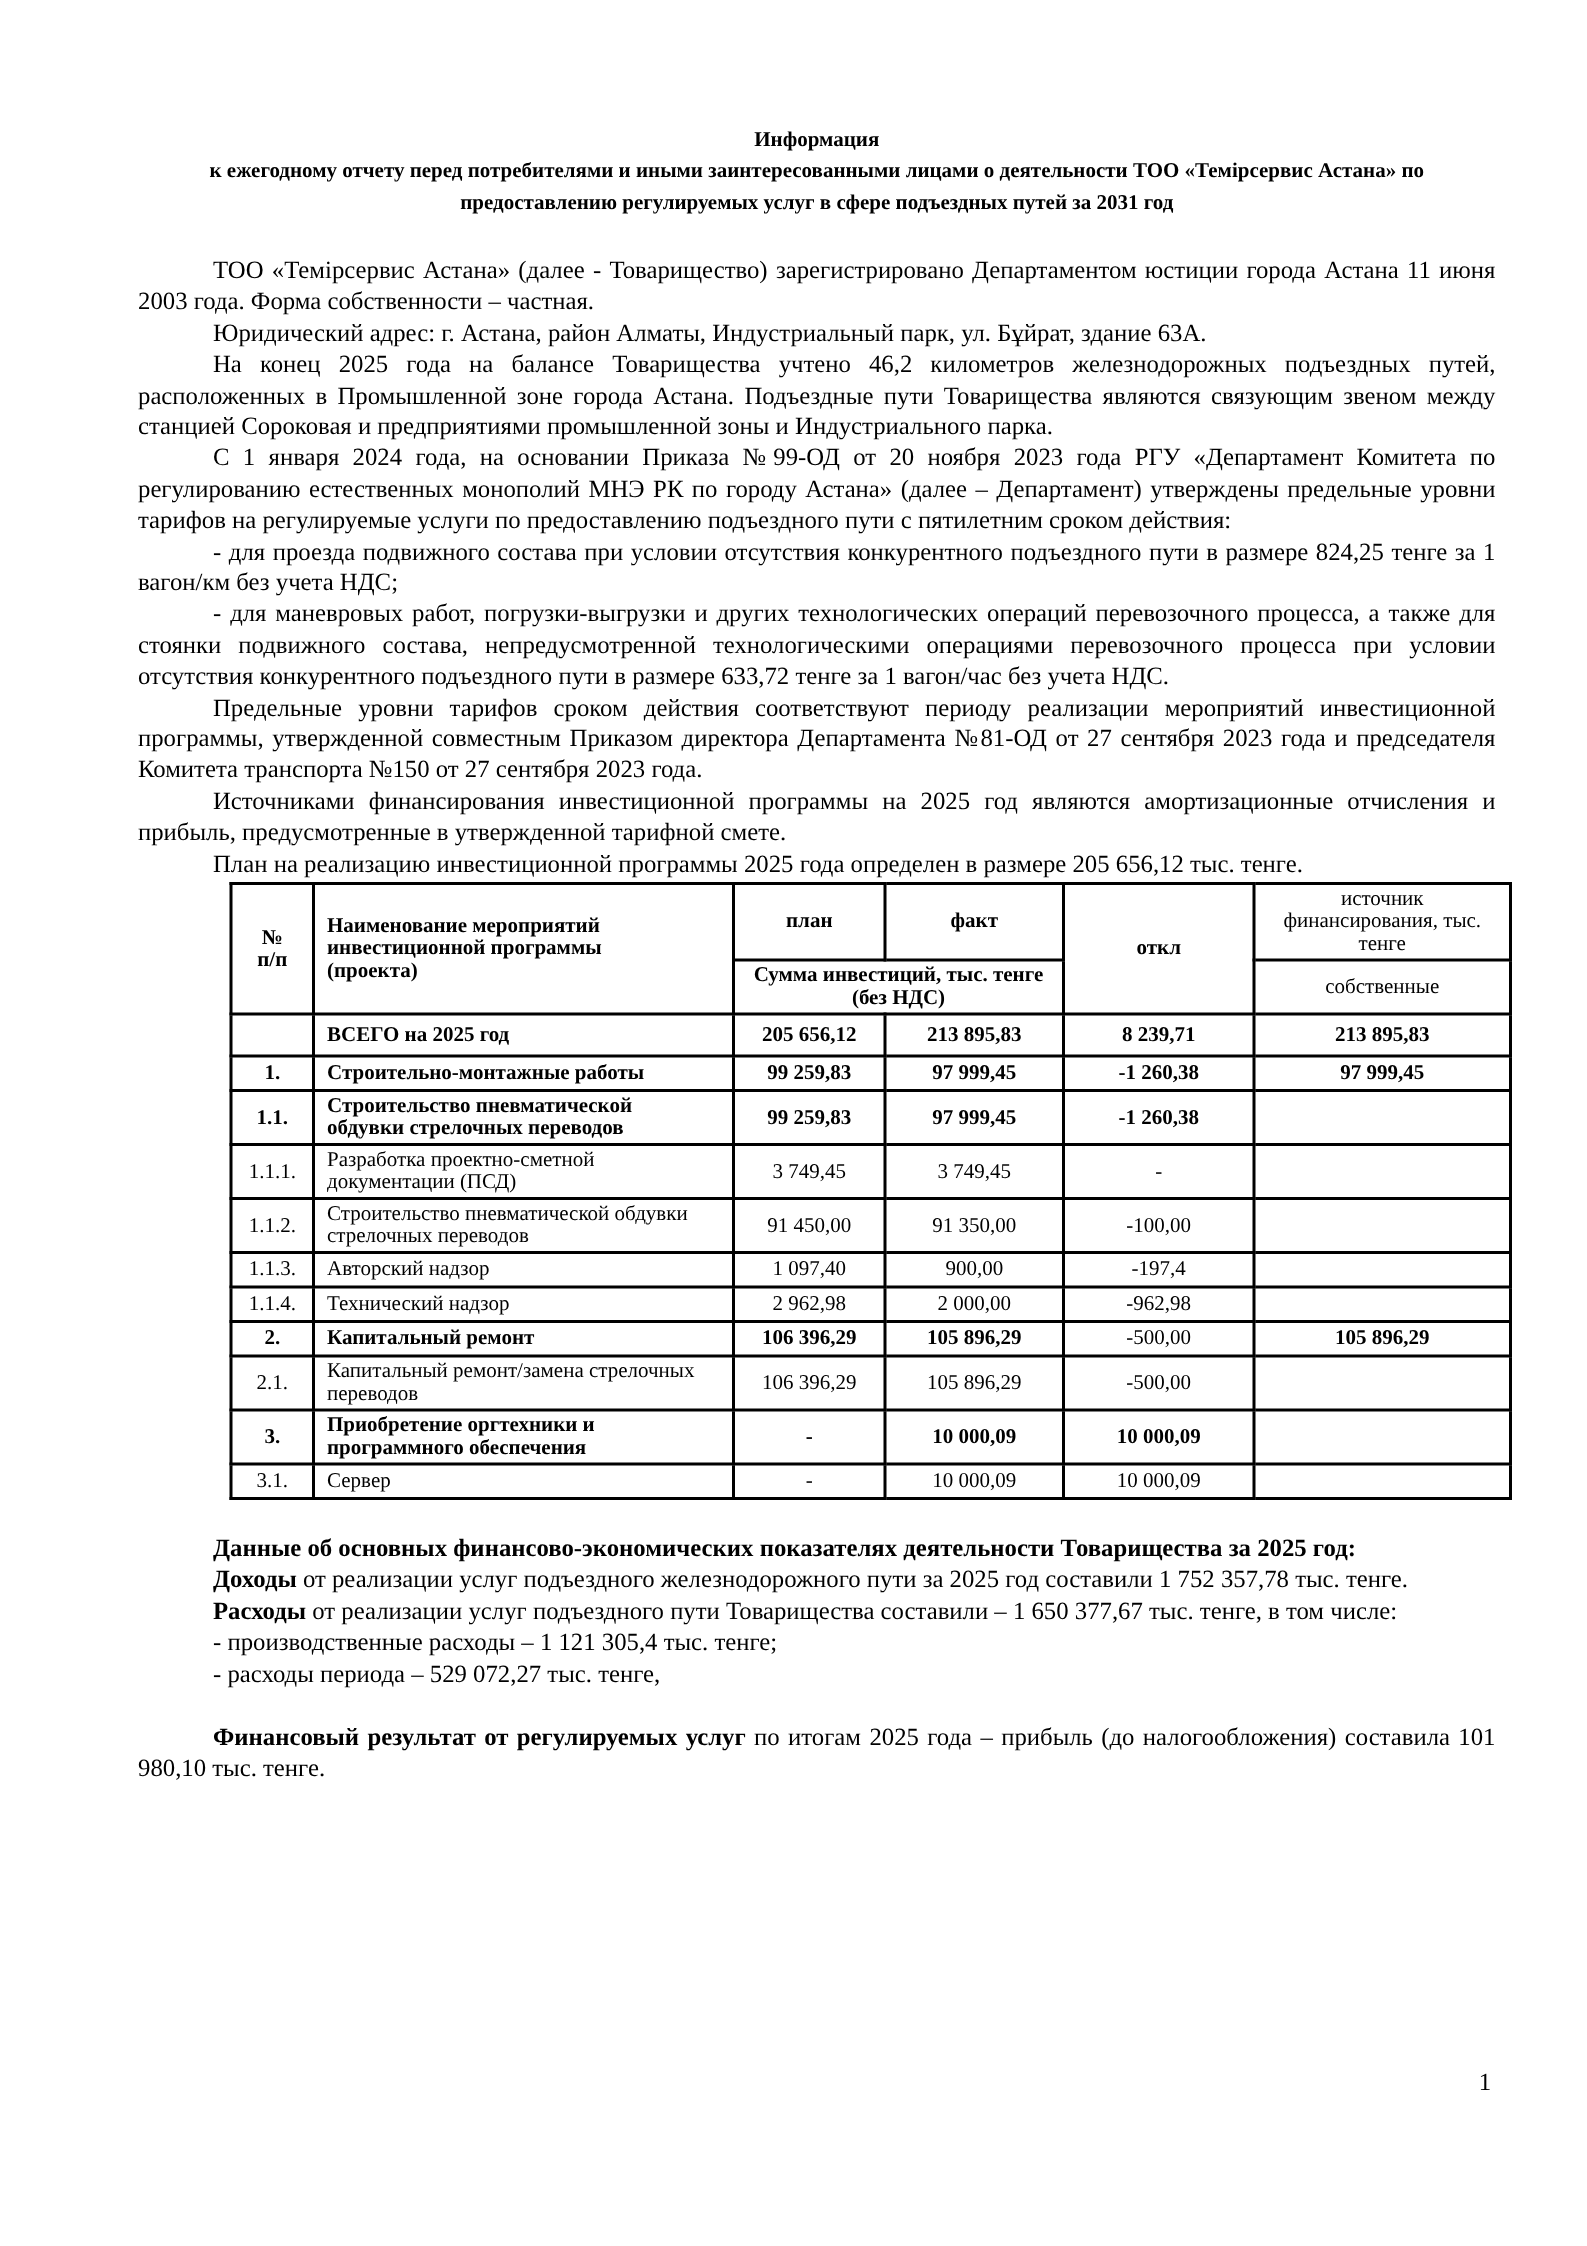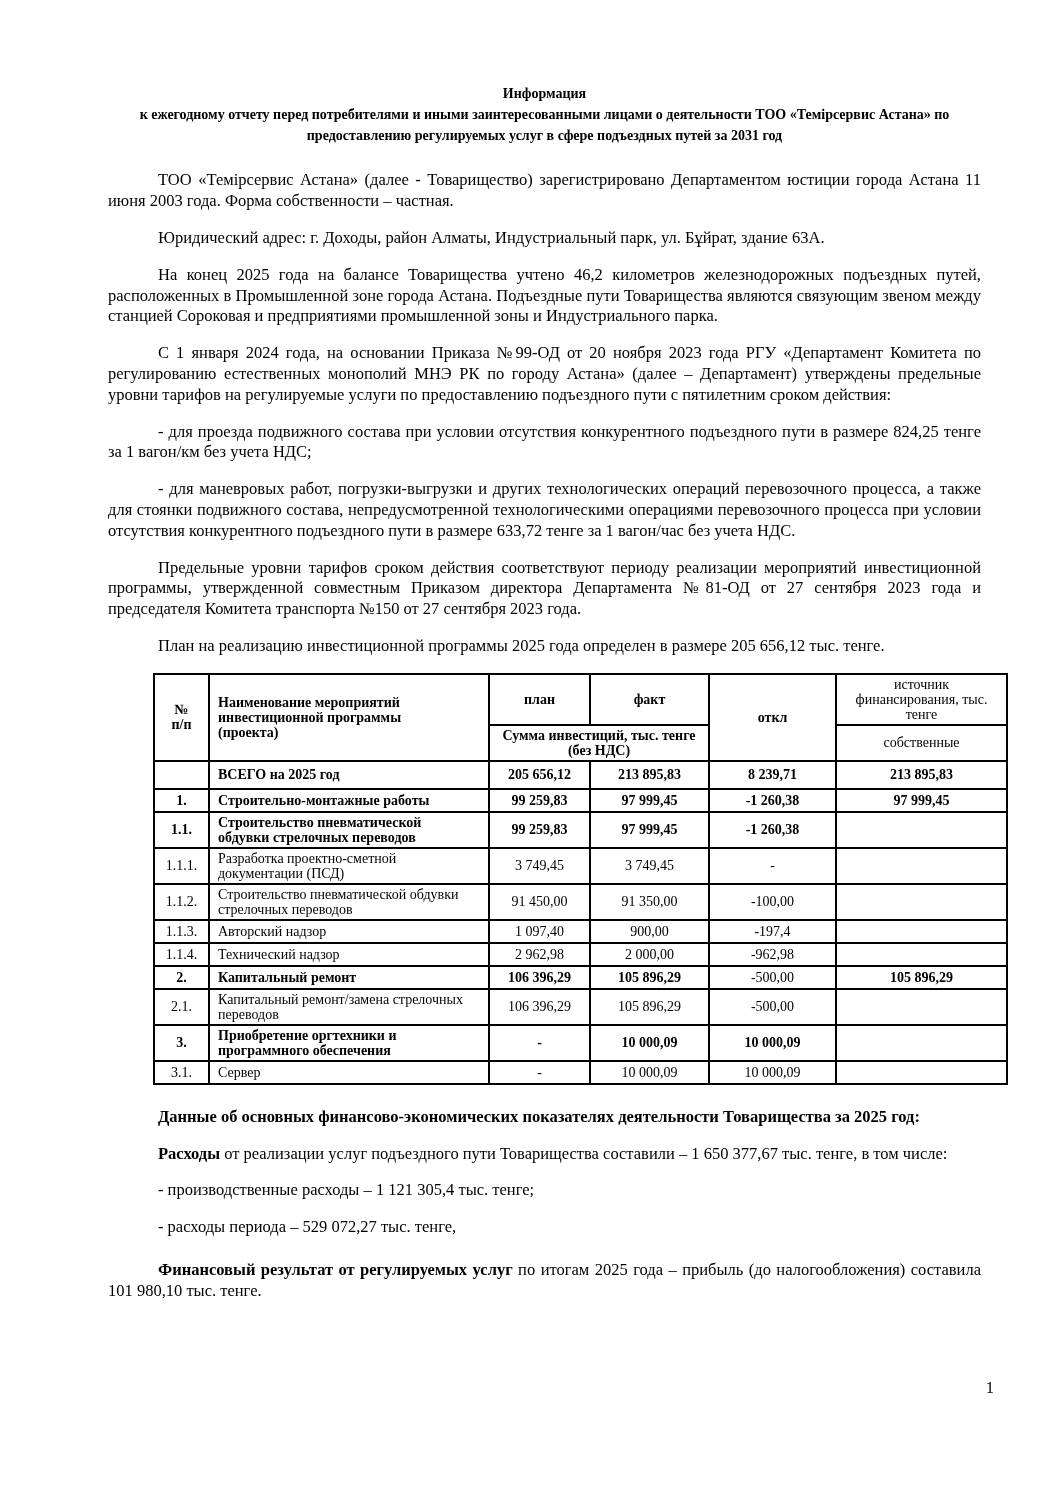--- a/index.html
+++ b/index.html
@@ -13,21 +13,21 @@
     position: absolute; inset: 0;
     box-sizing: border-box;
     padding: 84px 61px 0 92px;
     font-size: 16.5px; line-height: 20.8px;
   }
   .doc-title, .doc-subtitle {
     margin: 0; text-align: center;
     font-size: 14px; line-height: 20.8px; font-weight: bold;
   }
   .page p {
-    margin: 16px; text-align: justify; text-indent: 50px;
+    margin: 0; text-align: justify; text-indent: 50px;
   }
   p.first-after-title { margin-top: 24px; }
   p.gap-top { margin-top: 22px; }
   .bold { font-weight: bold; }
 
   
   table.invest {
     border-collapse: collapse;
     table-layout: fixed;
     width: 853px;
@@ -62,26 +62,27 @@
 </style>
 </head>
 <body>
 
 <div class="page">
 
   <h1 class="doc-title">Информация</h1>
   <h2 class="doc-subtitle">к ежегодному отчету перед потребителями и иными заинтересованными лицами о деятельности ТОО «Темірсервис Астана» по предоставлению регулируемых услуг в сфере подъездных путей за 2031 год</h2>
 
   <p class="first-after-title">ТОО «Темірсервис Астана» (далее - Товарищество) зарегистрировано Департаментом юстиции города Астана 11 июня 2003 года. Форма собственности – частная.</p>
-  <p>Юридический адрес: г. Доходы, район Алматы, Индустриальный парк, ул. Бұйрат, здание 63А.</p>
+  <p>Юридический адрес: г. Астана, район Алматы, Индустриальный парк, ул. Бұйрат, здание 63А.</p>
   <p>На конец 2025 года на балансе Товарищества учтено 46,2 километров железнодорожных подъездных путей, расположенных в Промышленной зоне города Астана. Подъездные пути Товарищества являются связующим звеном между станцией Сороковая и предприятиями промышленной зоны и Индустриального парка.</p>
   <p>С 1 января 2024 года, на основании Приказа №99-ОД от 20 ноября 2023 года РГУ «Департамент Комитета по регулированию естественных монополий МНЭ РК по городу Астана» (далее – Департамент) утверждены предельные уровни тарифов на регулируемые услуги по предоставлению подъездного пути с пятилетним  сроком действия:</p>
   <p>- для проезда подвижного состава при условии отсутствия конкурентного подъездного пути в размере 824,25 тенге за 1 вагон/км без учета НДС;</p>
   <p>- для маневровых работ, погрузки-выгрузки и других технологических операций перевозочного процесса, а также для стоянки подвижного состава, непредусмотренной технологическими операциями перевозочного процесса при условии отсутствия конкурентного подъездного пути в размере 633,72 тенге за 1 вагон/час без учета НДС.</p>
   <p>Предельные уровни тарифов сроком действия соответствуют периоду реализации мероприятий инвестиционной программы, утвержденной совместным Приказом директора Департамента №81-ОД от 27 сентября 2023 года и председателя Комитета транспорта №150 от 27 сентября 2023 года.</p>
+  <p>Источниками финансирования инвестиционной программы на 2025 год являются амортизационные отчисления и прибыль, предусмотренные в утвержденной тарифной смете.</p>
   <p>План на реализацию инвестиционной программы 2025 года определен в размере 205 656,12 тыс. тенге.</p>
 
   <table class="invest">
     <colgroup>
       <col style="width:55px">
         <col style="width:280px">
         <col style="width:101px">
       <col style="width:119px">
         <col style="width:127px">
         <col style="width:171px">
@@ -189,20 +190,21 @@
         <td>10 000,09</td>
         <td>10 000,09</td>
         <td></td>
       </tr>
     </tbody>
   </table>
 
 
   <p class="bold gap-top">Данные об основных финансово-экономических показателях деятельности Товарищества за 2025 год:</p>
 
+  <p><b>Доходы</b><span> от реализации услуг подъездного железнодорожного пути за 2025 год составили 1 752 357,78 тыс. тенге.</span></p>
 
   <p><b>Расходы</b><span> от реализации услуг подъездного пути Товарищества составили – 1 650 377,67 тыс. тенге, в том числе:</span></p>
 
   <p>- производственные расходы – 1 121 305,4 тыс. тенге;</p>
   <p>- расходы периода – 529 072,27 тыс. тенге,</p>
 
   <p class="gap-top"><b>Финансовый результат от регулируемых услуг</b><span> по итогам 2025 года – прибыль (до налогообложения) составила 101 980,10 тыс. тенге.</span></p>
 
   <div class="page-number">1</div>
 

